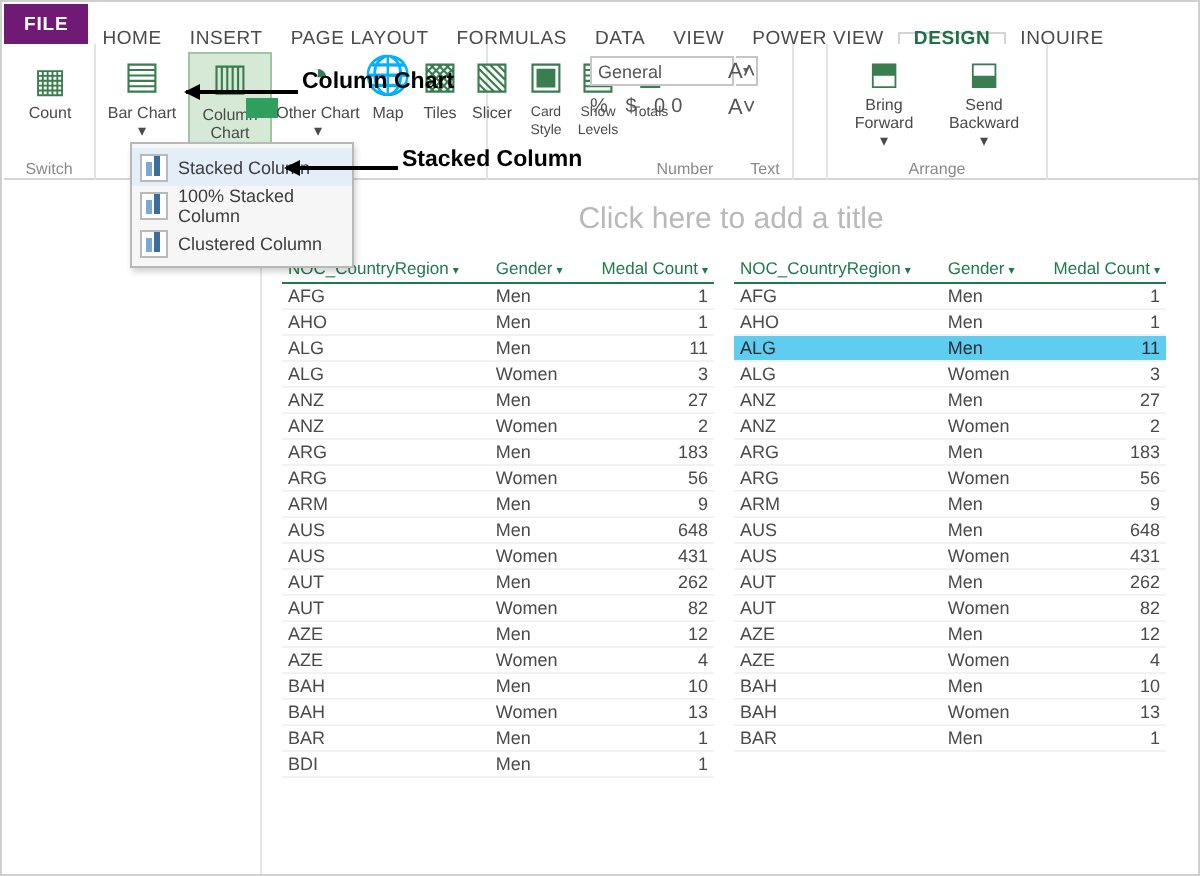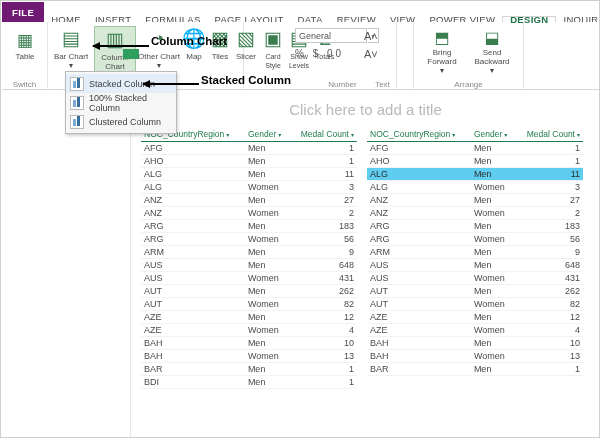--- a/index.html
+++ b/index.html
@@ -170,37 +170,36 @@
 </style>
 </head>
 <body>
 
 <div class="frame">
 
   <div class="tabbar">
     <div class="tab-file">FILE</div>
     <div class="tab">HOME</div>
     <div class="tab">INSERT</div>
+    <div class="tab">PAGE LAYOUT</div>
     <div class="tab">FORMULAS</div>
-    <div class="tab">PAGE LAYOUT</div>
     <div class="tab">DATA</div>
-    <div class="tab">REVIEW</div>
     <div class="tab">VIEW</div>
     <div class="tab">POWER VIEW</div>
     <div class="tab active">DESIGN</div>
     <div class="tab">INQUIRE</div>
 
   </div>
 
   <div class="ribbon">
 
     <div class="grp" id="grp-switch">
       <div class="sw">
         <span class="gl">▦</span>
-        <span class="lb">Table</span>
+        <span class="lb">Count</span>
       </div>
       <div class="grp-label">Switch</div>
     </div>
 
     <div class="grp" id="grp-vis">
 
       <div class="bigbtn" style="left:2px;">
         <span class="gl">▤</span>
         <span class="lb">Bar Chart</span>
         <span class="lb caret">▾</span>

